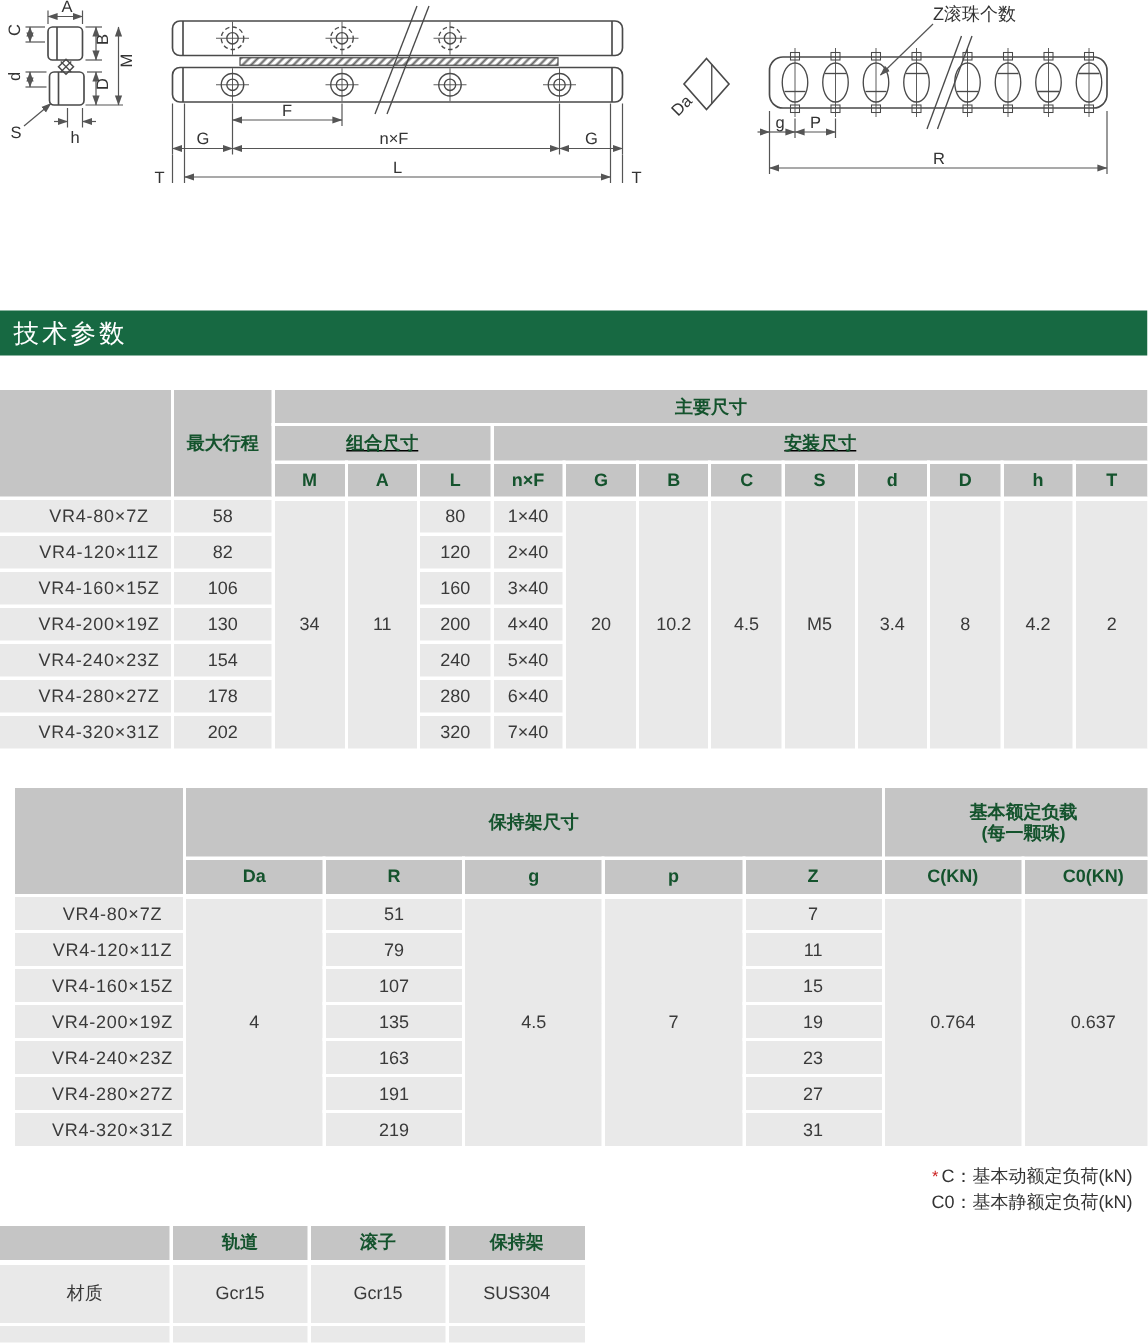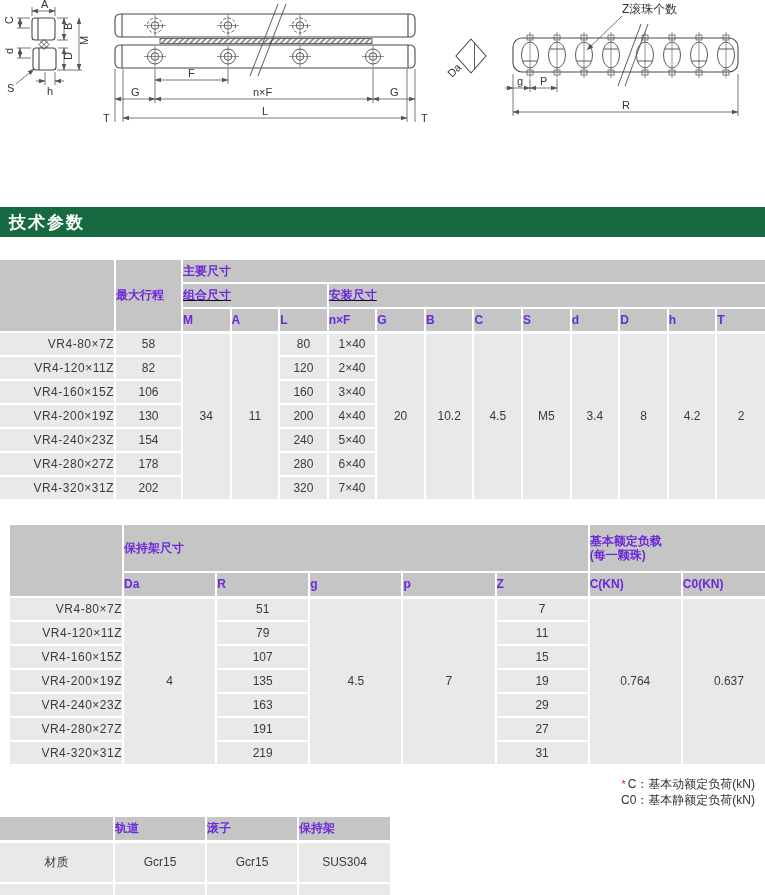--- a/index.html
+++ b/index.html
@@ -7,28 +7,28 @@
   #screen { position: relative; width: 765px; height: 895px; background: #fff; overflow: hidden; }
 
   
   #drawings { position: absolute; top: 0; left: 0; }
   .dim-label { font-size: 11px; fill: #333; }
   .cn-label { font-size: 12px; fill: #333; }
 
   
   .section-bar { position: absolute; top: 207px; left: 0; width: 765px; height: 30px;
     background: #176942; color: #fff; display: flex; align-items: center; }
-  .section-bar span { font-size: 17px; font-weight: bold; letter-spacing: 2px; padding-left: 9px; }
+  .section-bar span { font-size: 17px; font-weight: normal; letter-spacing: 2px; padding-left: 9px; }
 
   
   table { border-collapse: collapse; table-layout: fixed; }
   th, td { border: 2px solid #fff; overflow: hidden; white-space: nowrap; }
-  th { background: #c5c5c5; color: #6d28d9; font-size: 12px; font-weight: bold; text-align: left; }
+  th { background: #c5c5c5; color: #14532d; font-size: 12px; font-weight: bold; text-align: center; }
   td { background: #e9e9e9; color: #3a3a3a; font-size: 12px; text-align: center; }
-  td.model { text-align: right; padding-left: 18px; letter-spacing: 0.5px; }
+  td.model { text-align: center; padding-left: 18px; letter-spacing: 0.5px; }
   tr.hdr-last th { border-bottom: 3px solid #fff; }
   th:first-child, td:first-child { border-left: 0; }
   th:last-child, td:last-child { border-right: 0; }
 
   #tbl1-wrap { position: absolute; top: 258px; left: 0; }
   #tbl1 { width: 765px; }
   #tbl1 .hr { height: 24px; }
   #tbl1 .hr2 { height: 25px; text-decoration: underline; }
   #tbl1 td { height: 24px; }
 
@@ -449,21 +449,21 @@
           <td>15</td>
         </tr>
         <tr>
           <td class="model">VR4-200×19Z</td>
           <td>135</td>
           <td>19</td>
         </tr>
         <tr>
           <td class="model">VR4-240×23Z</td>
           <td>163</td>
-          <td>29</td>
+          <td>23</td>
         </tr>
         <tr>
           <td class="model">VR4-280×27Z</td>
           <td>191</td>
           <td>27</td>
         </tr>
         <tr>
           <td class="model">VR4-320×31Z</td>
           <td>219</td>
           <td>31</td>

